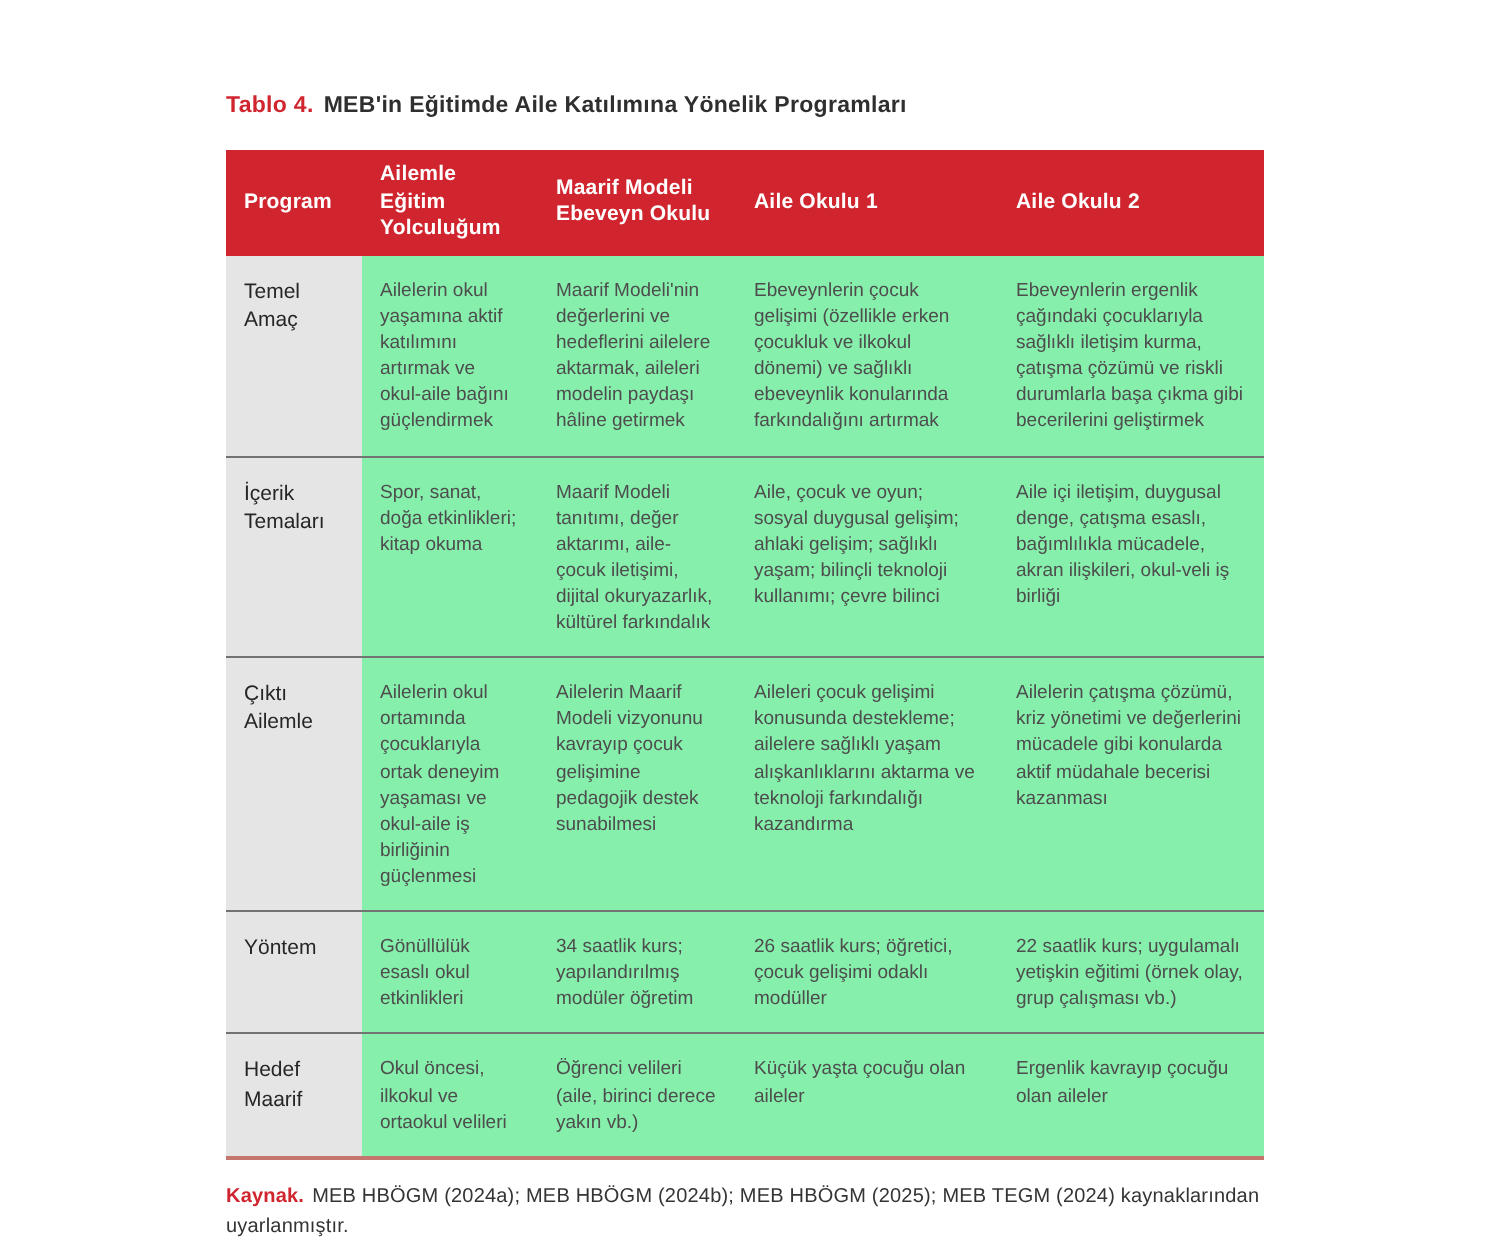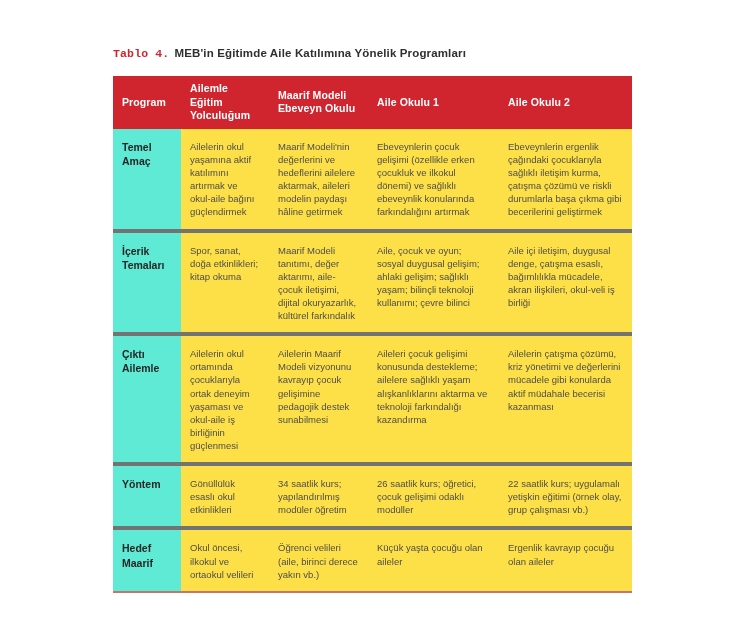--- a/index.html
+++ b/index.html
@@ -18,21 +18,21 @@
     width: 519px;
   }
   .table-title {
     font-size: 11.5px;
     font-weight: bold;
     color: #2f2f2f;
     line-height: 1.3;
     margin: 0 0 14px 0;
     letter-spacing: 0.15px;
   }
-  .table-title .red-label { color: #d0252e; margin-right: 5px; font-family: Liberation Mono, monospace; }
+  .table-title .red-label { color: #d0252e; margin-right: 5px; }
 
   table.programs {
     border-collapse: collapse;
     table-layout: fixed;
     width: 519px;
     border-bottom: 2px solid #c4756c;
   }
   col.c1 { width: 68px; }
   col.c2 { width: 88px; }
   col.c3 { width: 99px; }
@@ -50,31 +50,31 @@
     height: 53px;
     line-height: 1.3;
     letter-spacing: 0.1px;
   }
   tbody td {
     vertical-align: top;
     font-size: 9.5px;
     line-height: 1.38;
     color: #4d4d4d;
     padding: 11px 9px 10px 9px;
-    background: #fde047;
+    background: #86efac;
   }
   tbody td.rowlabel {
-    background: #5eead4;
-    font-weight: bold;
+    background: #e5e5e5;
+    font-weight: normal;
     color: #262626;
     font-size: 10.5px;
     line-height: 1.35;
     padding-right: 5px;
   }
-  tbody tr + tr td { border-top: 4px solid #737373; margin-top: 20px; }
+  tbody tr + tr td { border-top: 1px solid #737373; margin-top: 20px; }
   tbody tr.r1 td { height: 100px; }
   tbody tr.r2 td { height: 87px; }
   tbody tr.r3 td { height: 109px; }
   tbody tr.r4 td { height: 61px; }
   tbody tr.r5 td { height: 43px; }
 
   .source-note {
     margin-top: 11px;
     font-size: 10px;
     line-height: 1.55;
@@ -141,14 +141,17 @@
       <tr class="r5">
         <td class="rowlabel">Hedef Maarif</td>
         <td>Okul öncesi, ilkokul ve ortaokul velileri</td>
         <td>Öğrenci velileri (aile, birinci derece yakın vb.)</td>
         <td>Küçük yaşta çocuğu olan aileler</td>
         <td>Ergenlik kavrayıp çocuğu olan aileler</td>
       </tr>
     </tbody>
   </table>
 
+  <div class="source-note">
+    <span class="red-label">Kaynak.</span><span>MEB HBÖGM (2024a); MEB HBÖGM (2024b); MEB HBÖGM (2025); MEB TEGM (2024) kaynaklarından uyarlanmıştır.</span>
+  </div>
 
 </div>
 
 </body></html>

